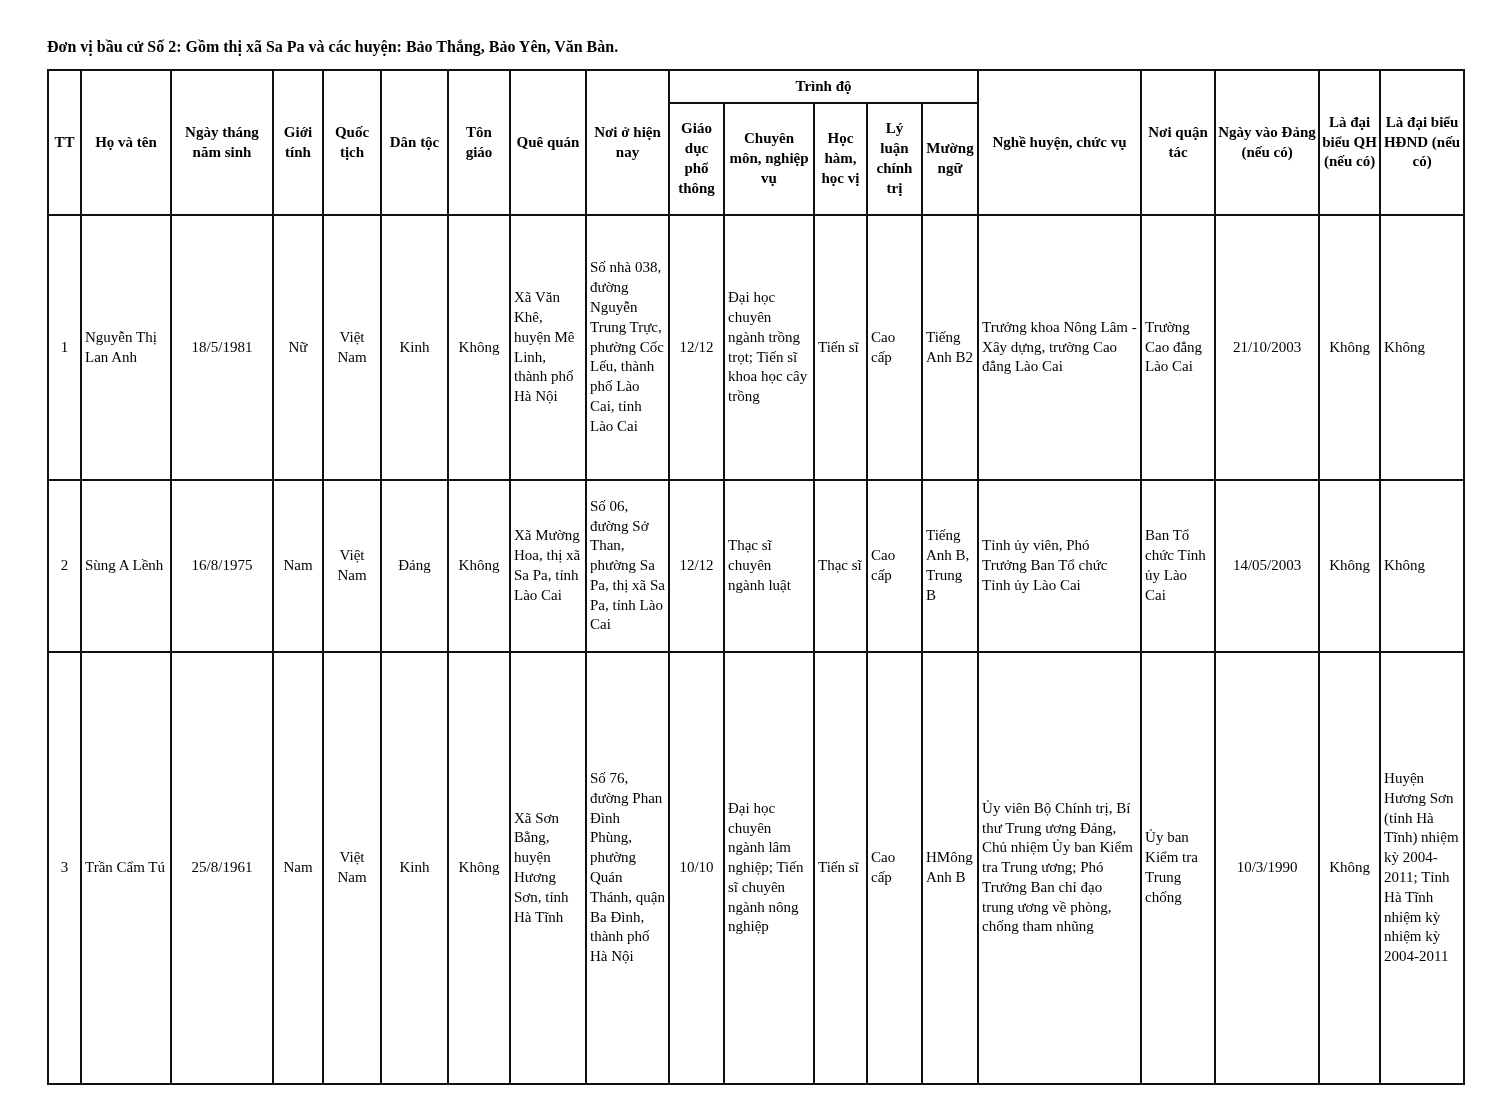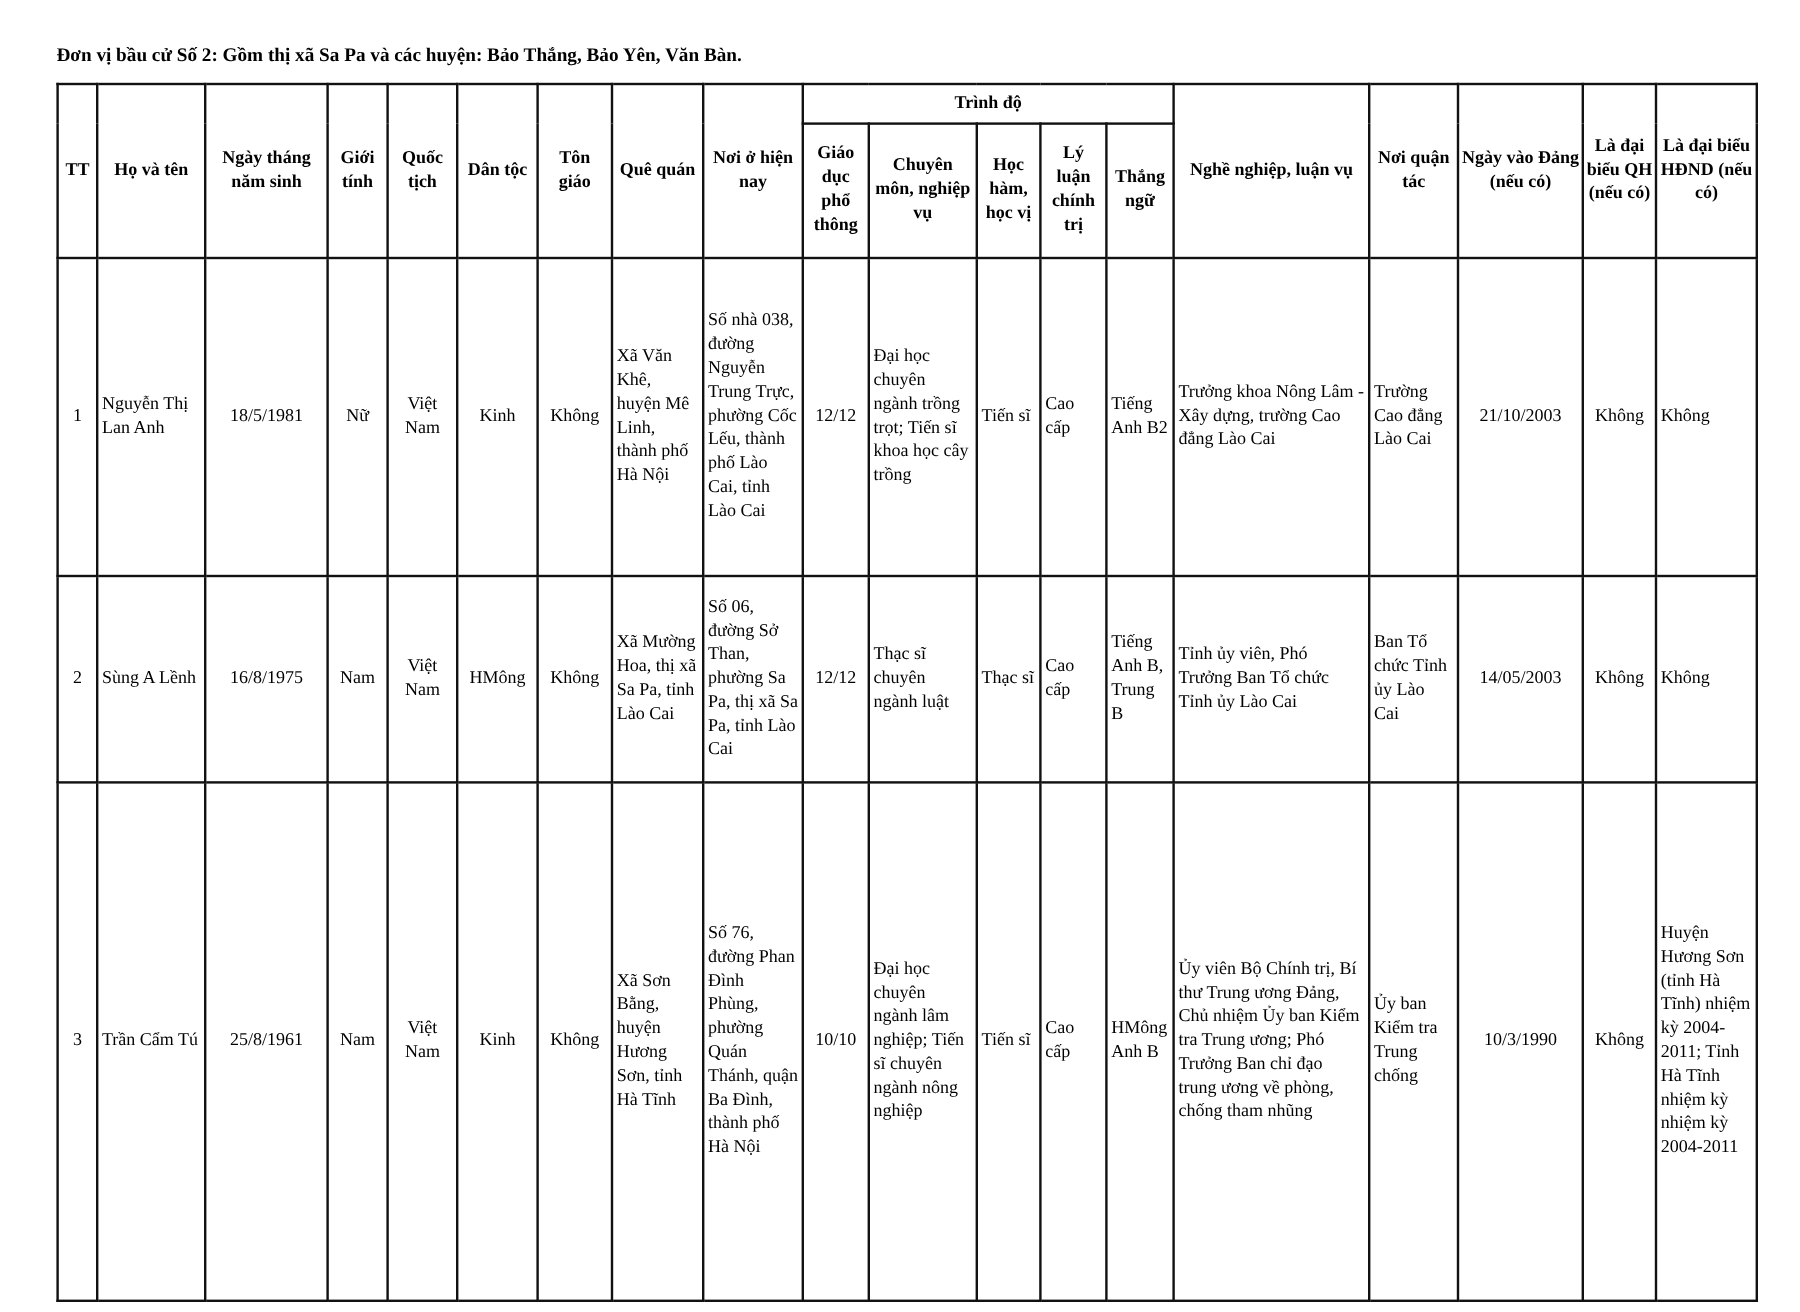--- a/index.html
+++ b/index.html
@@ -87,32 +87,32 @@
         <th rowspan="2">TT</th>
         <th rowspan="2">Họ và tên</th>
         <th rowspan="2">Ngày tháng năm sinh</th>
         <th rowspan="2">Giới tính</th>
         <th rowspan="2">Quốc tịch</th>
         <th rowspan="2">Dân tộc</th>
         <th rowspan="2">Tôn giáo</th>
         <th rowspan="2">Quê quán</th>
         <th rowspan="2">Nơi ở hiện nay</th>
         <th colspan="5">Trình độ</th>
-        <th rowspan="2">Nghề nghiệp, luận vụ</th>
+        <th rowspan="2">Nghề huyện, chức vụ</th>
         <th rowspan="2">Nơi quận tác</th>
         <th rowspan="2">Ngày vào Đảng (nếu có)</th>
         <th rowspan="2">Là đại biểu QH (nếu có)</th>
         <th rowspan="2">Là đại biểu HĐND (nếu có)</th>
       </tr>
       <tr class="hr2">
         <th>Giáo dục phổ thông</th>
         <th>Chuyên môn, nghiệp vụ</th>
         <th>Học hàm, học vị</th>
         <th>Lý luận chính trị</th>
-        <th>Thắng ngữ</th>
+        <th>Mường ngữ</th>
       </tr>
     </thead>
     <tbody>
       <tr class="r1">
         <td class="c">1</td>
         <td class="l">Nguyễn Thị Lan Anh</td>
         <td class="c">18/5/1981</td>
         <td class="c">Nữ</td>
         <td class="c">Việt Nam</td>
         <td class="c">Kinh</td>
@@ -129,21 +129,21 @@
         <td class="c">21/10/2003</td>
         <td class="c">Không</td>
         <td class="l">Không</td>
       </tr>
       <tr class="r2">
         <td class="c">2</td>
         <td class="l">Sùng A Lềnh</td>
         <td class="c">16/8/1975</td>
         <td class="c">Nam</td>
         <td class="c">Việt Nam</td>
-        <td class="c">HMông</td>
+        <td class="c">Đảng</td>
         <td class="c">Không</td>
         <td class="l">Xã Mường Hoa, thị xã Sa Pa, tỉnh Lào Cai</td>
         <td class="l">Số 06, đường Sở Than, phường Sa Pa, thị xã Sa Pa, tỉnh Lào Cai</td>
         <td class="c">12/12</td>
         <td class="l">Thạc sĩ chuyên ngành luật</td>
         <td class="l">Thạc sĩ</td>
         <td class="l">Cao cấp</td>
         <td class="l">Tiếng Anh B, Trung B</td>
         <td class="l">Tỉnh ủy viên, Phó Trưởng Ban Tổ chức Tỉnh ủy Lào Cai</td>
         <td class="l">Ban Tổ chức Tỉnh ủy Lào Cai</td>

